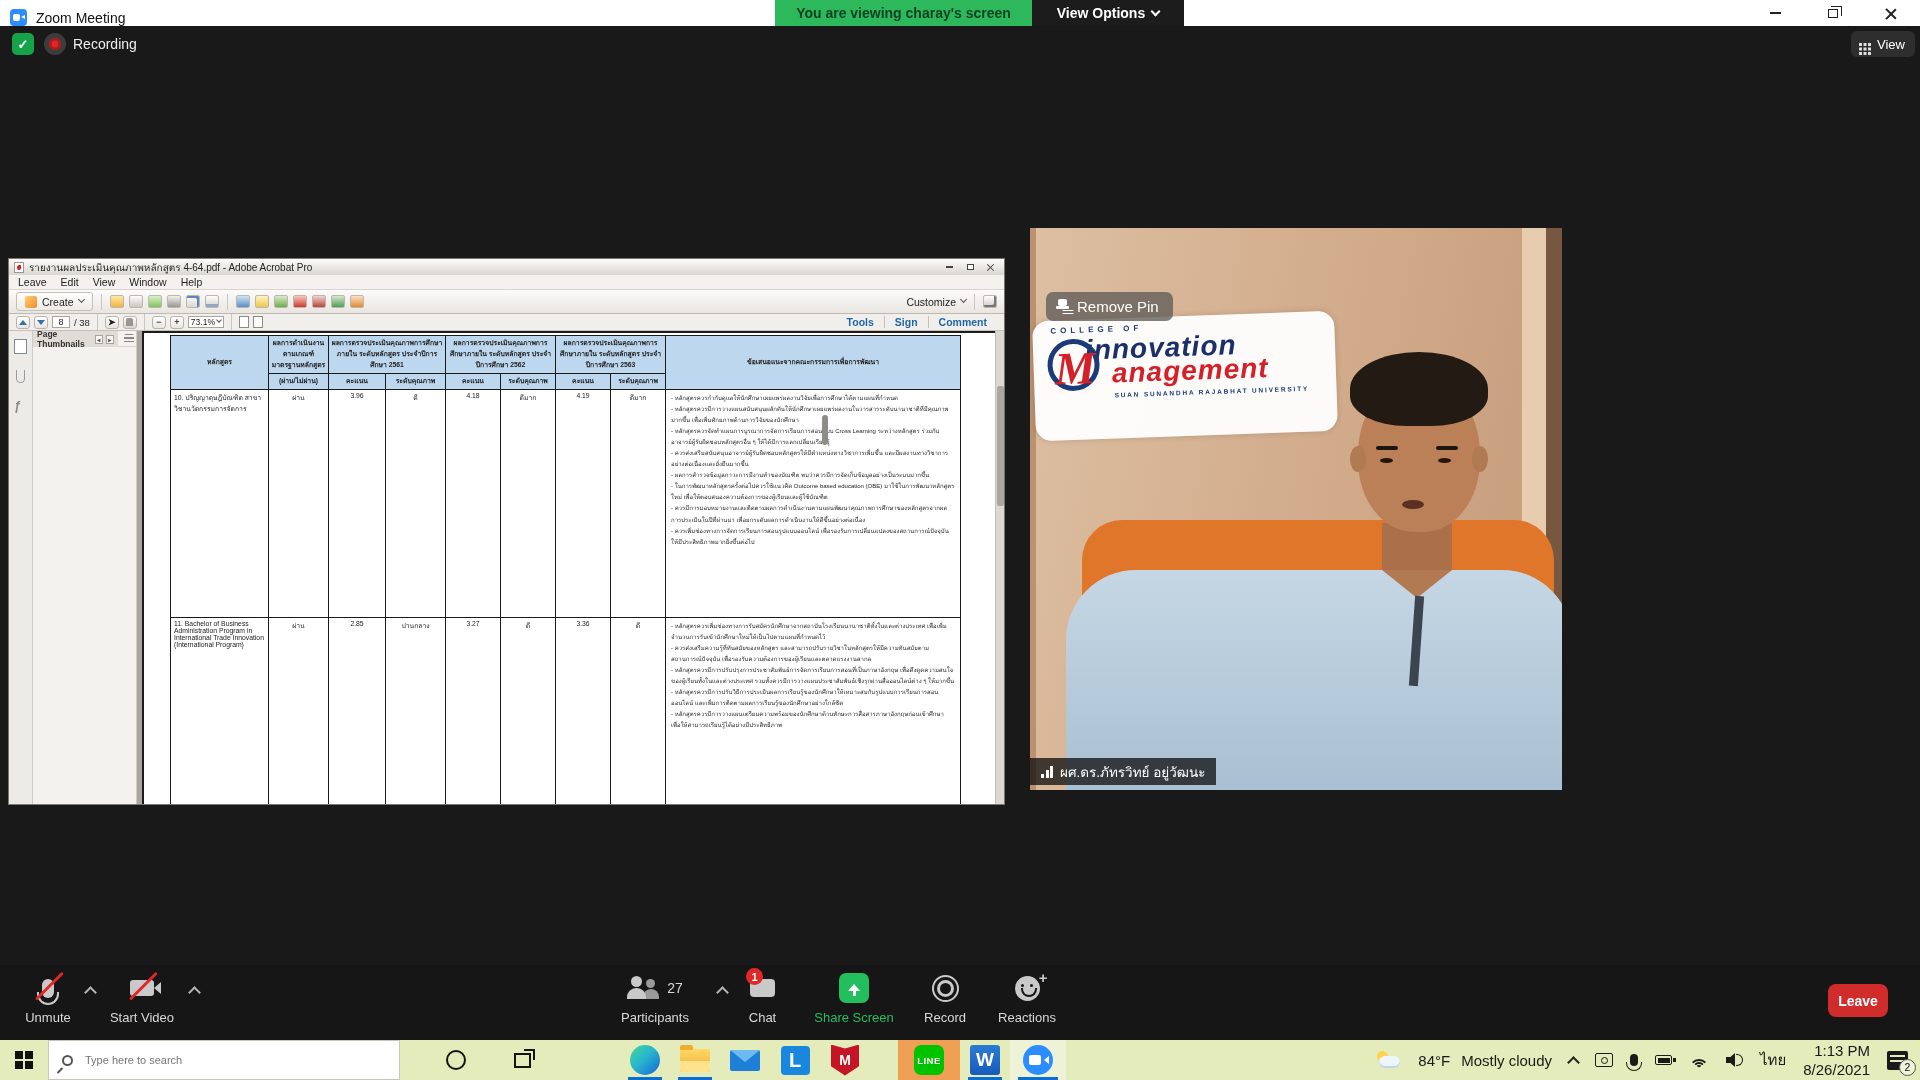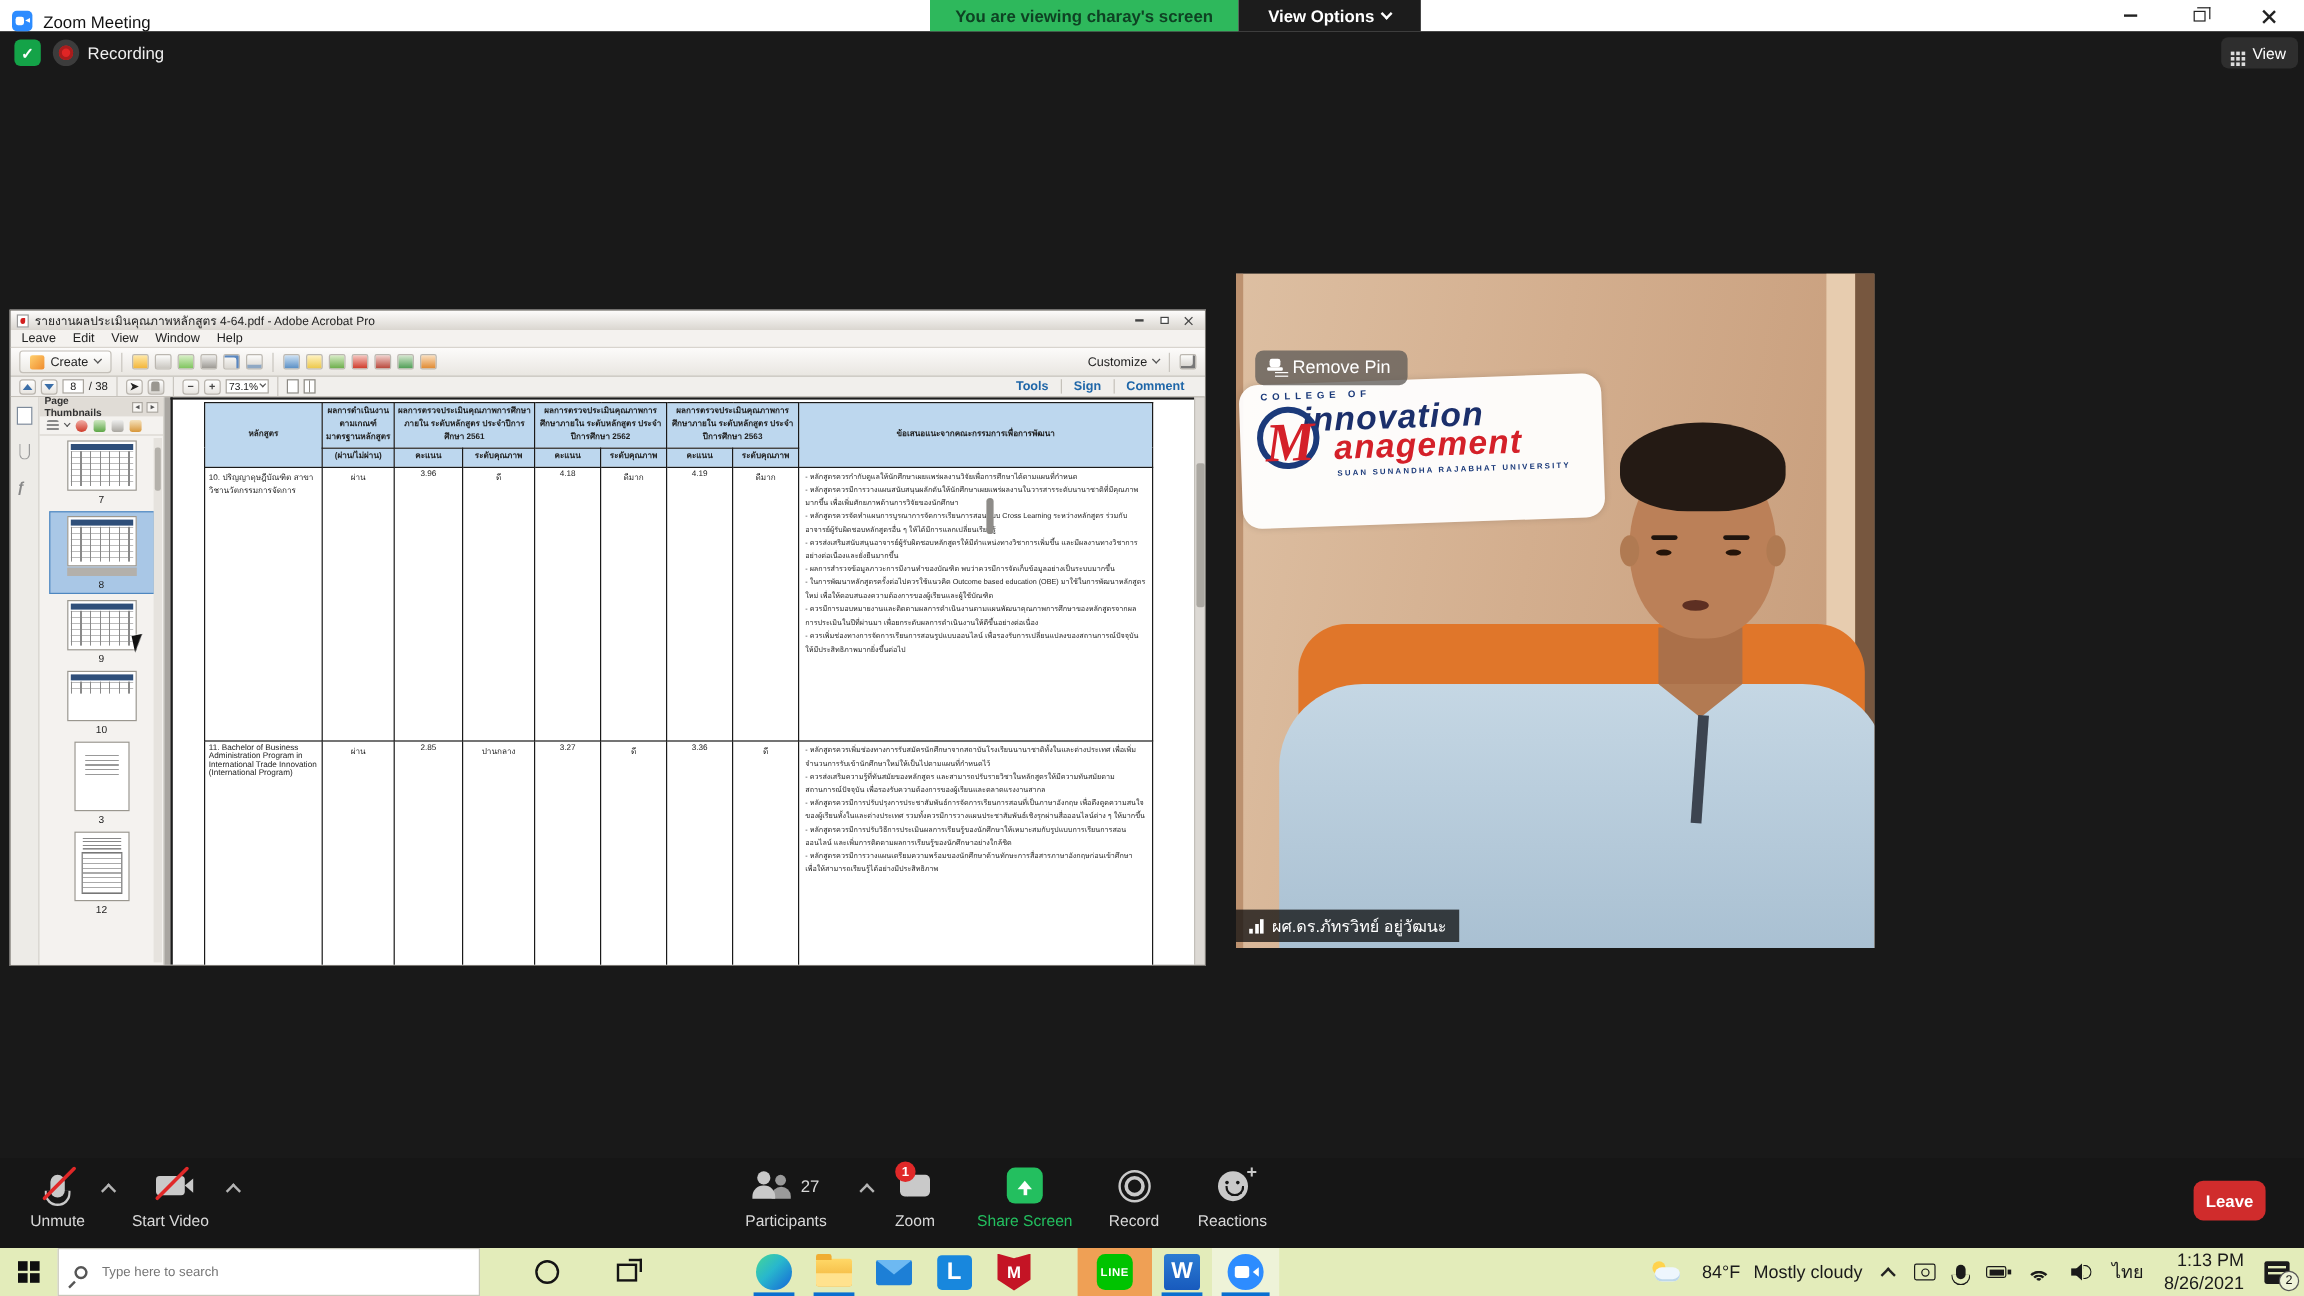--- a/index.html
+++ b/index.html
@@ -54,21 +54,21 @@
 .lay{width:10px;height:12px;background:#fff;border:1px solid #8d8a84}
 .lay.two{background:linear-gradient(90deg,#fff 45%,#8d8a84 45%,#8d8a84 55%,#fff 55%)}
 .ac-tabs{margin-left:auto;display:flex;align-items:center;color:#1f66a8;font-weight:bold;font-size:10.5px}
 .ac-tabs span{padding:0 10px;border-left:1px solid #c5c1ba}
 .ac-tabs span:first-child{border-left:0}
 .ac-body{flex:1;display:flex;min-height:0}
 .rail{width:24px;background:#edebe7;border-right:1px solid #cfccc6;display:flex;flex-direction:column;align-items:center;padding-top:8px;gap:16px}
 .ric{width:13px;height:15px;border:1.5px solid #7d8a9a;background:#fff;position:relative}
 .ric.clip{border-color:#9a9a9a;border-radius:0 0 5px 5px;border-top:0;height:13px;width:9px;background:transparent}
 .ric.sig{border:0;color:#888;font-size:12px;font-style:italic;font-weight:bold;background:transparent}
-.thumbpanel{width:104px;background:#f4f2ef;border-right:1px solid #cfccc6;display:flex;flex-direction:column}
+.thumbpanel{width:104px;background:#f4f2ef;border-right:1px solid #cfccc6;display:flex;flex-direction:row}
 .tp-head{height:16px;background:#e0dcd6;display:flex;align-items:center;padding:0 4px;font-size:8.5px;font-weight:bold;color:#333;gap:3px}
 .tp-head .sp{flex:1}
 .tbx{width:10px;height:9px;border:1px solid #a9a59e;background:#f7f5f2;font-size:6px;display:flex;align-items:center;justify-content:center;color:#555}
 .tp-tools{height:16px;display:flex;gap:5px;align-items:center;padding:0 6px;border-bottom:1px solid #d8d4ce}
 .ti{width:10px;height:10px;border-radius:2px}
 .tp-list{flex:1;position:relative;display:flex;flex-direction:column;align-items:center;padding-top:4px;overflow:hidden}
 .th{display:flex;flex-direction:column;align-items:center;margin-bottom:5px}
 .th .lbl{font-size:8.5px;margin-top:2px;color:#222}
 .pg{width:58px;height:42px;background:#fff;border:1px solid #9a978f;position:relative;overflow:hidden}
 .pg.tab::before{content:'';position:absolute;left:2px;right:2px;top:2px;height:5px;background:#2f4f7a}
@@ -535,21 +535,21 @@
   </div>
   <div class="lb">Participants</div>
 </div>
 <span class="upchev" style="left:718px;top:988px"></span>
 
 <div class="zbtn" style="left:725px;width:75px">
   <div class="ia">
     <span class="chtb"></span>
     <span class="bdg" style="top:-2px;right:12px">1</span>
   </div>
-  <div class="lb">Zoom</div>
+  <div class="lb">Chat</div>
 </div>
 
 <div class="zbtn" style="left:806px;width:96px;color:#23bf5f">
   <div class="ia">
       <span class="shr"></span>
     </div>
   <div class="lb">Share Screen</div>
 </div>
 
 <div class="zbtn" style="left:900px;width:90px">

